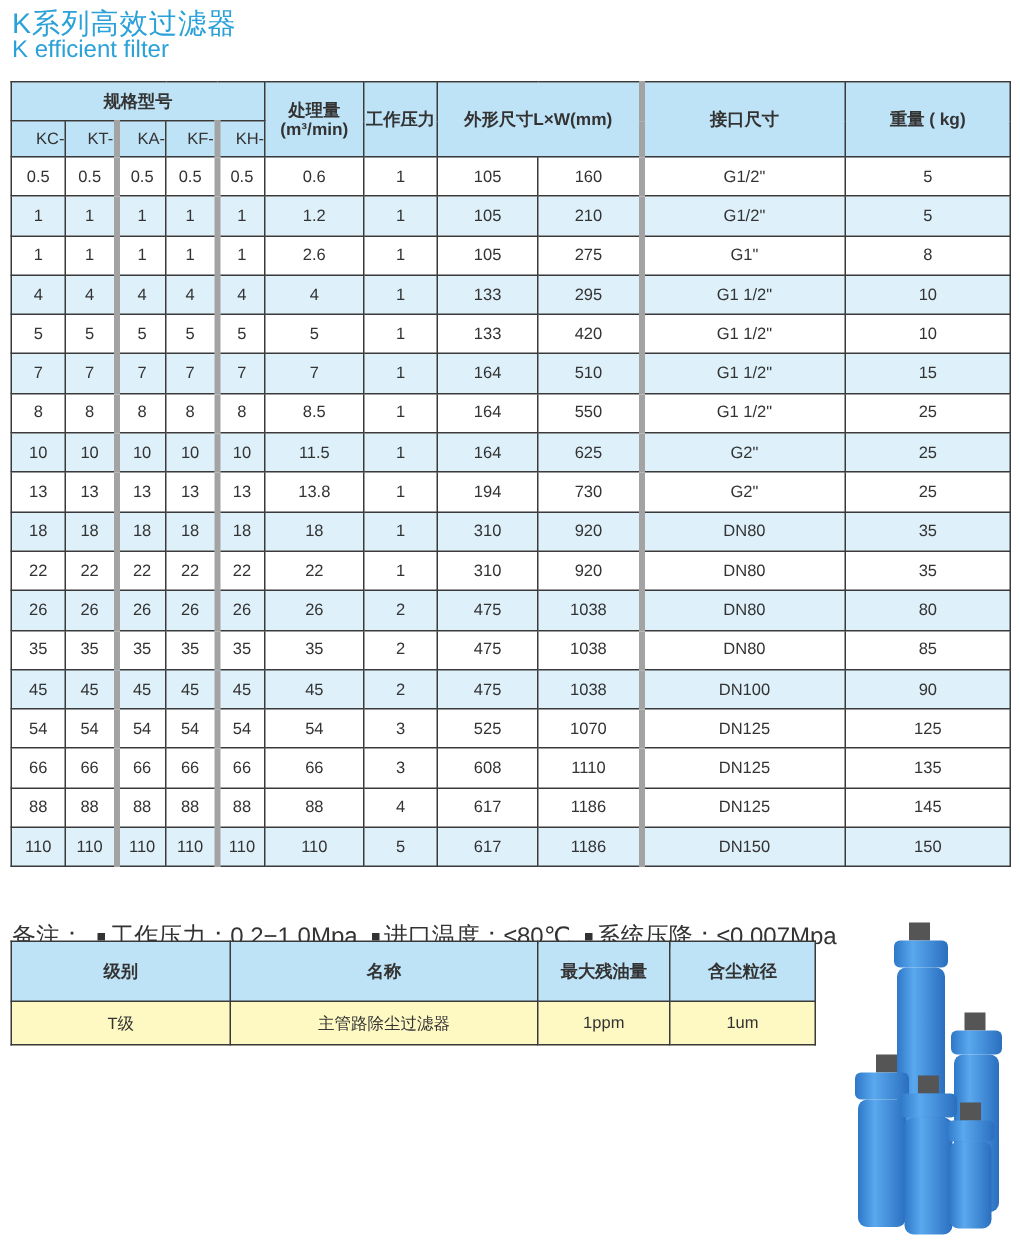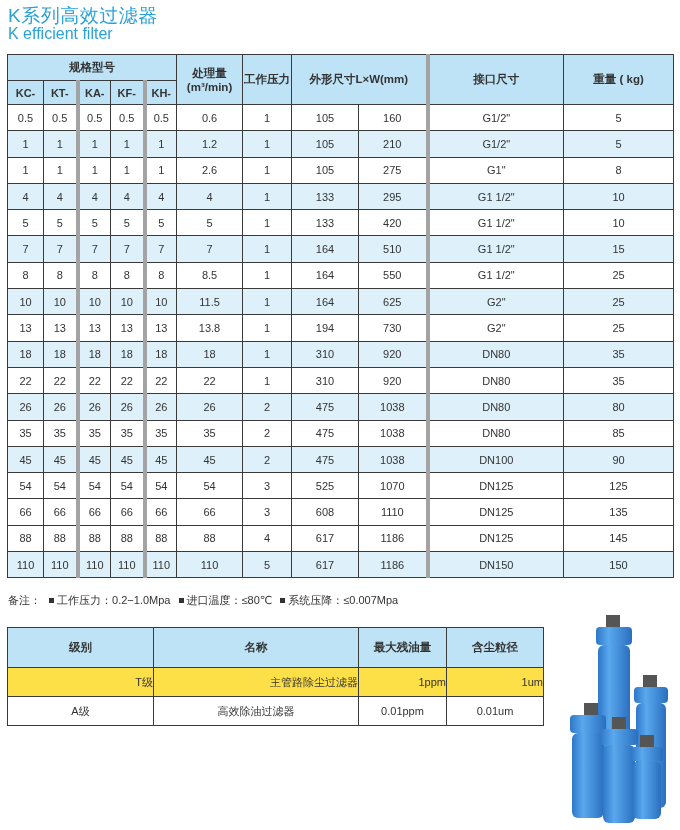--- a/index.html
+++ b/index.html
@@ -3,33 +3,33 @@
 <meta charset="utf-8">
 <style>
   html, body { margin:0; padding:0; background:#ffffff; }
   body { width:680px; height:830px; position:relative; overflow:hidden;
          font-family:"Liberation Sans", "DejaVu Sans", sans-serif; color:#222; }
   .title-cn { position:absolute; left:8px; top:3px; font-size:19px; color:#2aa1d8; letter-spacing:0.5px; }
   .title-en { position:absolute; left:8px; top:25px; font-size:16px; color:#2aa1d8; }
   table { border-collapse:collapse; position:absolute; table-layout:fixed; }
   td, th { border:1px solid #3a3a3a; text-align:center; padding:0; font-size:11px; font-weight:normal; color:#333; }
   th { background:#bfe3f6; color:#333; font-weight:bold; font-size:11.5px; }
-  th.sub { font-weight:bold; font-size:11px; }
+  th.sub { font-weight:normal; font-size:11px;text-align:right; }
   #spec { left:7px; top:54px; width:666px; border:1px solid #333; }
   #spec thead tr.h1 th { height:25px;text-align:center; }
   #spec thead tr.h2 th { height:23px; }
   #spec tbody td { height:25.3px; }
   #spec tbody tr.alt td { background:#def0fa; }
   #spec .thick-l { border-left:4px solid #a3a3a3; }
-  .notes { position:absolute; left:8px; top:593px; font-size:11px; color:#333; }
+  .notes { position:absolute; left:8px; top:614px; font-size:16px; color:#333; }
   .notes .sq { display:inline-block; width:5px; height:5px; background:#333; margin:0 3px 1px 5px; vertical-align:middle; }
   #grade { left:7px; top:627px; width:536px; border:1px solid #333; }
   #grade th { height:39px;margin-left:36px; }
   #grade td { height:28px; }
-  #grade tbody tr.alt td { background:#fde047;text-align:right; }
+  #grade tbody tr.alt td { background:#fef9c3; }
   .product { position:absolute; left:560px; top:605px; width:115px; height:220px; }
 </style>
 </head>
 <body>
 
 <div class="title-cn">K系列高效过滤器</div>
 <div class="title-en">K efficient filter</div>
 
 <table id="spec">
   <colgroup>
@@ -325,26 +325,20 @@
       <th>含尘粒径</th>
     </tr>
   </thead>
   <tbody id="grade-body">
       <tr class="alt">
         <td>T级</td>
         <td>主管路除尘过滤器</td>
         <td>1ppm</td>
         <td>1um</td>
       </tr>
-      <tr>
-        <td>A级</td>
-        <td>高效除油过滤器</td>
-        <td>0.01ppm</td>
-        <td>0.01um</td>
-      </tr>
     </tbody>
 </table>
 
 <div class="product">
   <svg width="115" height="220" viewBox="0 0 115 220">
     <defs>
       <linearGradient id="bl" x1="0" x2="1" y1="0" y2="0">
         <stop offset="0" stop-color="#2e78c8"></stop>
         <stop offset="0.35" stop-color="#5aa8ee"></stop>
         <stop offset="1" stop-color="#2a6fbf"></stop>

